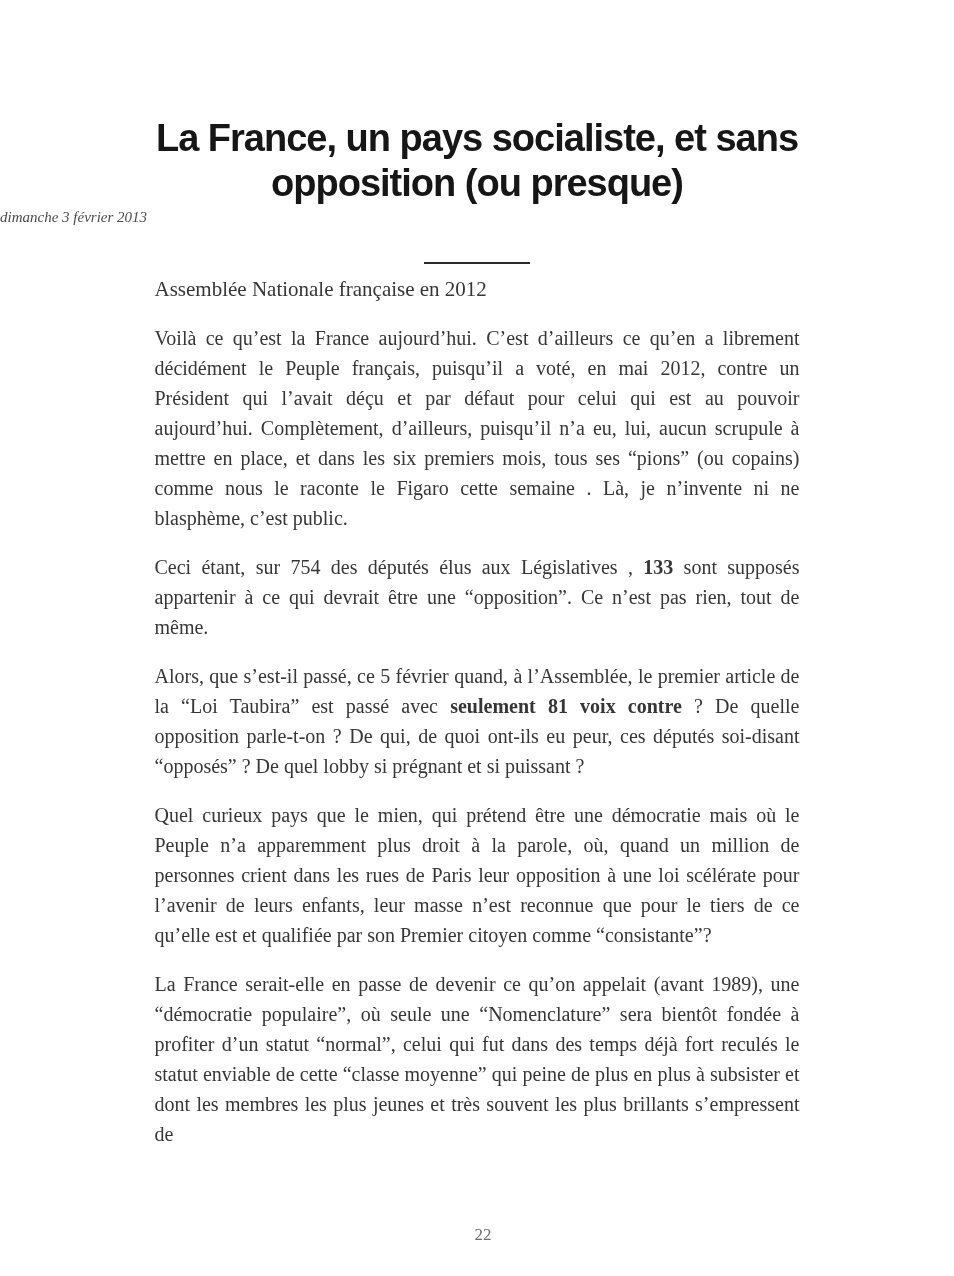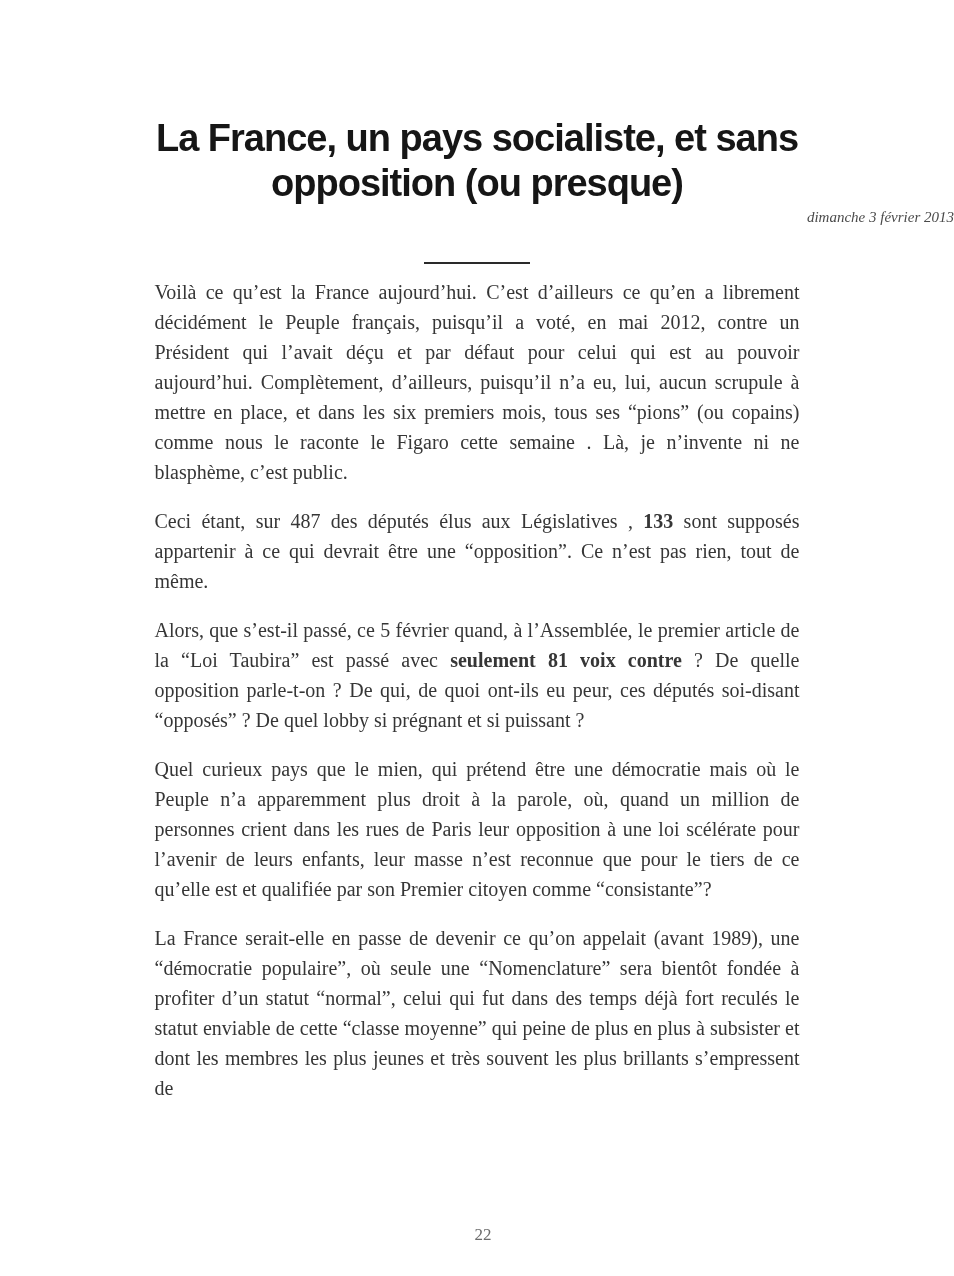--- a/index.html
+++ b/index.html
@@ -24,21 +24,21 @@
     font-family: "Liberation Sans", sans-serif;
     font-stretch: condensed;
     font-weight: 700;
     font-size: 38px;
     line-height: 1.18;
     letter-spacing: -1px;
     color: #161616;
   }
   .date-line {
     margin-top: 3px;
-    text-align: right;
+    text-align: left;
     font-style: italic;
     font-size: 15px;
     color: #4a4a4a;
   }
   .separator {
     width: 106px;
     height: 0;
     border-top: 2px solid #2a2a2a;
     margin: 36px auto 13px auto;
   }
@@ -76,24 +76,25 @@
 <body>
 
 <div class="page">
 
   <h1 class="title">La France, un pays socialiste, et sans opposition (ou presque)</h1>
 
   <div class="date-line">dimanche 3 février 2013</div>
 
   <div class="separator"></div>
 
+  <div class="subtitle">Assemblée Nationale française en 2012</div>
 
   <div class="content">
       <p><span>Voilà ce qu’est la France aujourd’hui. C’est d’ailleurs ce qu’en a librement décidément le Peuple français, puisqu’il a voté, en mai 2012, contre un Président qui l’avait déçu et par défaut pour celui qui est au pouvoir aujourd’hui. Complètement, d’ailleurs, puisqu’il n’a eu, lui, aucun scrupule à mettre en place, et dans les six premiers mois, tous ses “pions” (ou copains) comme nous le raconte le Figaro cette semaine . Là, je n’invente ni ne blasphème, c’est public.</span></p>
-      <p><span>Ceci étant, sur 487 des députés élus aux Législatives , </span><span class="b">133</span><span> sont supposés appartenir à ce qui devrait être une “opposition”. Ce n’est pas rien, tout de même.</span></p>
+      <p><span>Ceci étant, sur 754 des députés élus aux Législatives , </span><span class="b">133</span><span> sont supposés appartenir à ce qui devrait être une “opposition”. Ce n’est pas rien, tout de même.</span></p>
       <p><span>Alors, que s’est-il passé, ce 5 février quand, à l’Assemblée, le premier article de la “Loi Taubira” est passé avec </span><span class="b">seulement 81 voix contre</span><span> ? De quelle opposition parle-t-on ? De qui, de quoi ont-ils eu peur, ces députés soi-disant “opposés” ? De quel lobby si prégnant et si puissant ?</span></p>
       <p><span>Quel curieux pays que le mien, qui prétend être une démocratie mais où le Peuple n’a apparemment plus droit à la parole, où, quand un million de personnes crient dans les rues de Paris leur opposition à une loi scélérate pour l’avenir de leurs enfants, leur masse n’est reconnue que pour le tiers de ce qu’elle est et qualifiée par son Premier citoyen comme “consistante”?</span></p>
       <p><span>La France serait-elle en passe de devenir ce qu’on appelait (avant 1989), une “démocratie populaire”, où seule une “Nomenclature” sera bientôt fondée à profiter d’un statut “normal”, celui qui fut dans des temps déjà fort reculés le statut enviable de cette “classe moyenne” qui peine de plus en plus à subsister et dont les membres les plus jeunes et très souvent les plus brillants s’empressent de</span></p>
     </div>
 
   <div class="page-number">22</div>
 
 </div>
 
 </body></html>

